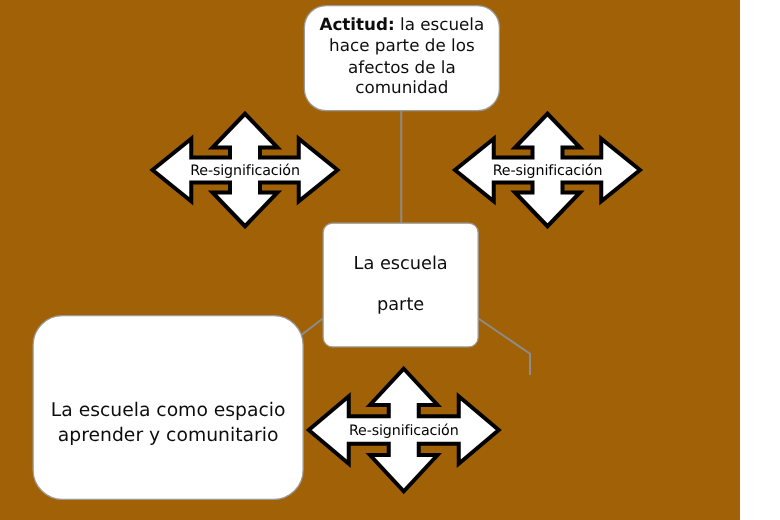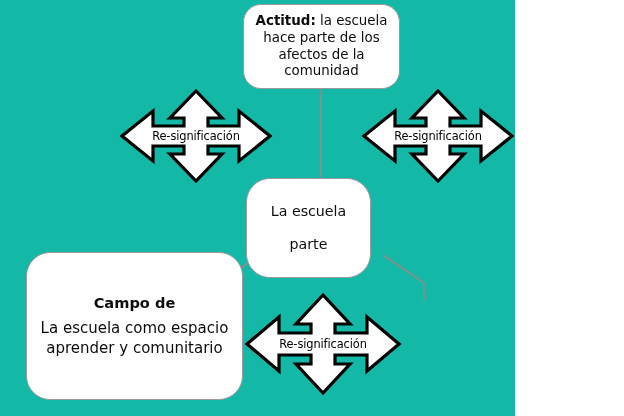--- a/index.html
+++ b/index.html
@@ -5,23 +5,23 @@
   html, body {
     margin: 0;
     padding: 0;
     background: #ffffff;
   }
   body {
     font-family: "DejaVu Sans", "Liberation Sans", sans-serif;
   }
   #canvas {
     position: relative;
-    width: 515px;
+    width: 592px;
     height: 416px;
-    background: #14b8a6;
+    background: #a16207;
     overflow: hidden;
   }
   
   .box {
     position: absolute;
     box-sizing: border-box;
     border: 1.6px solid #9a9a9a;
     border-radius: 18px;
     background: #ffffff;
     display: flex;
@@ -42,26 +42,26 @@
 
   #box-actitud {
     left: 243px;
     top: 4px;
     width: 157px;
     height: 85px;
     font-size: 13.4px;
     padding: 4px 8px;
   }
   #box-centro {
-    left: 246px;
+    left: 258px;
     top: 178px;
     width: 125px;
     height: 100px;
     font-size: 14.2px;
-    border-radius: 24px;
+    border-radius: 8px;
     gap: 15px;
   }
   #box-campo {
     left: 26px;
     top: 252px;
     width: 217px;
     height: 148px;
     border-radius: 24px;
     padding: 6px 10px;
   }
@@ -145,21 +145,21 @@
     </p>
   </div>
 
   <div class="box" id="box-centro">
     <p>La escuela</p>
     <p>parte</p>
   </div>
 
   <div class="box" id="box-campo">
     <p class="title">
-      <span>Campo de</span><br>
+      <br>
     </p>
     <p class="body">
       <span>La escuela como espacio</span><br>
       <span>aprender y comunitario</span>
     </p>
   </div>
 
 
   <div class="quad-arrow" id="arrow-left">
     <svg viewBox="0 0 156 96" width="156" height="96">

